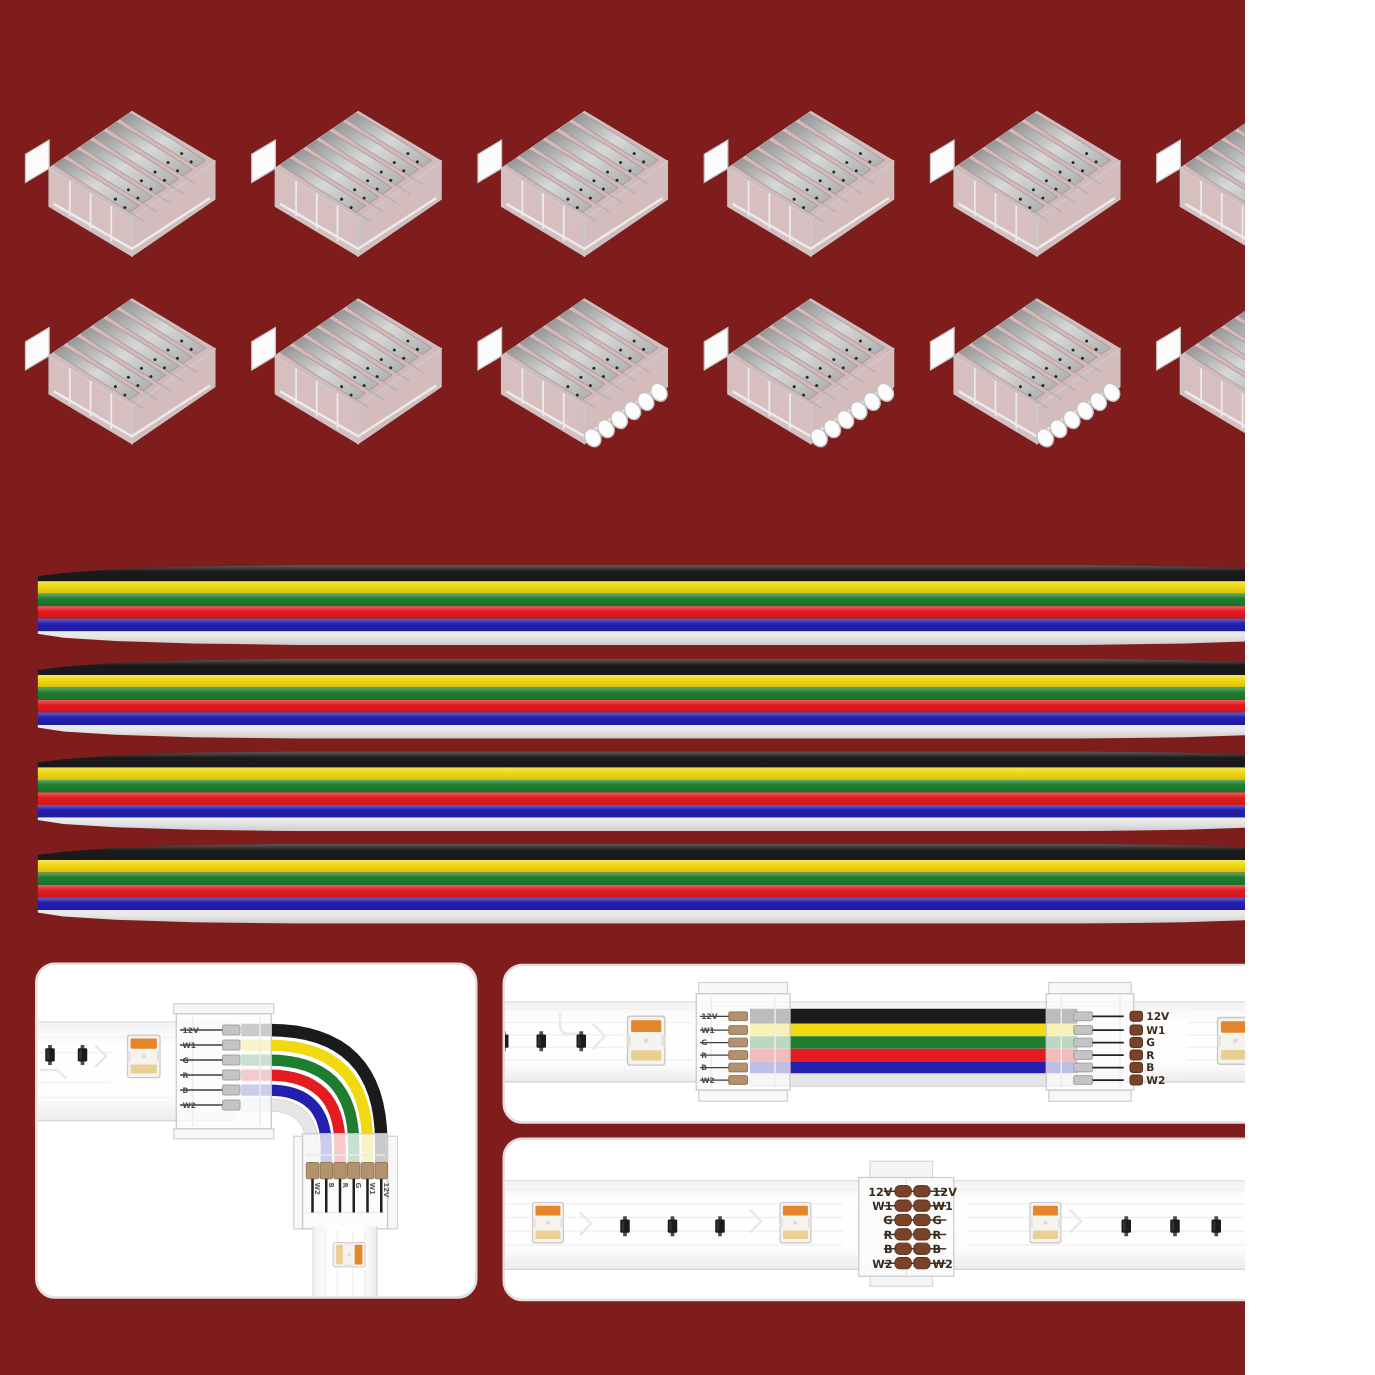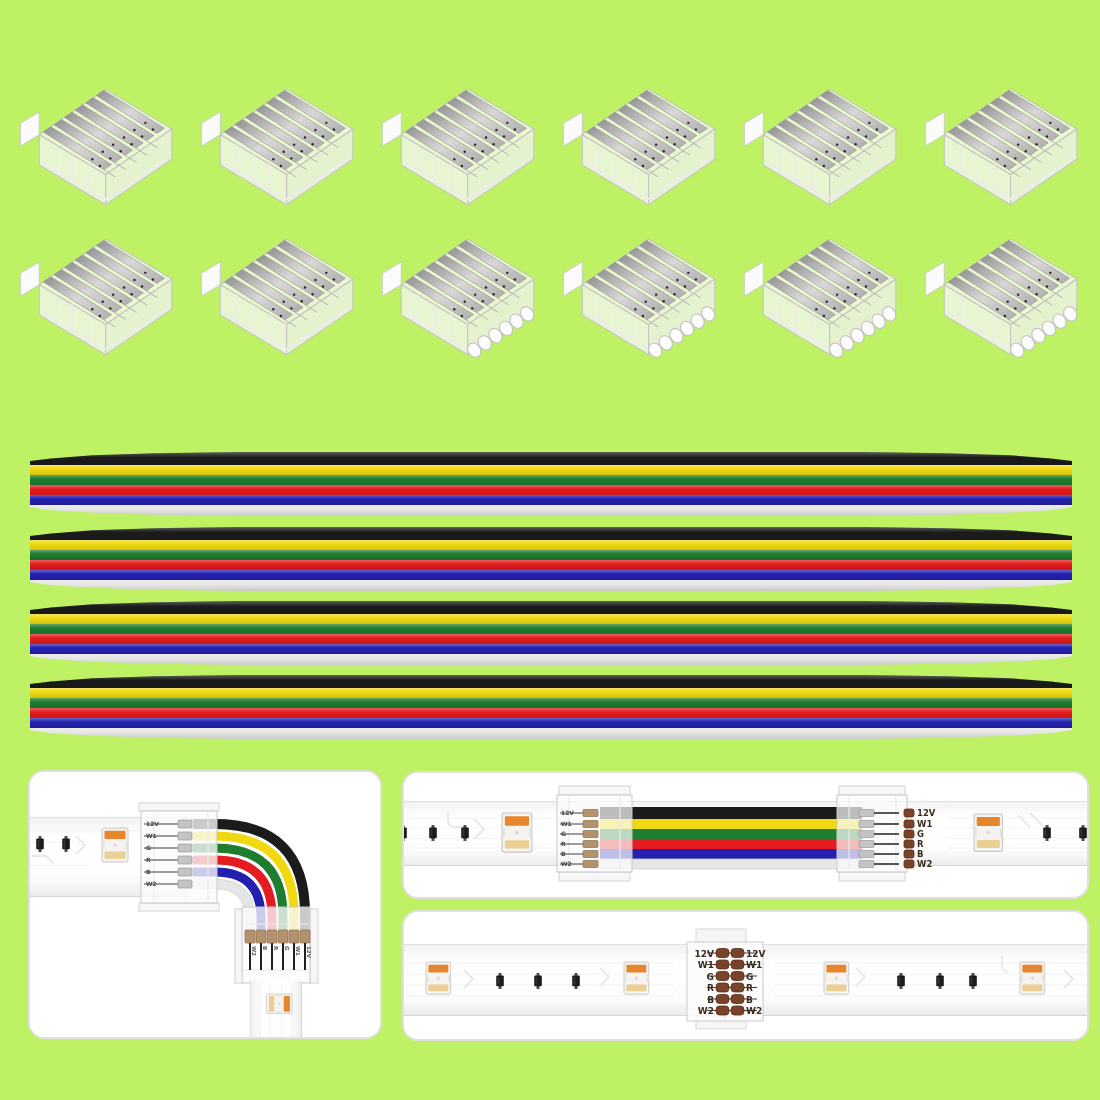--- a/index.html
+++ b/index.html
@@ -1,16 +1,16 @@
 <!DOCTYPE html>
 <html style="--wire-black: #1b1b1b; --wire-yellow: #f0d911; --wire-green: #1f7d2f; --wire-red: #e41b1f; --wire-blue: #2320b0; --wire-white: #e6e6e6; --panel-border: #e0e0e0; --led-orange: #e5862c; --led-cream: #e9cf92; --pad-brown: #7a4229; --label-dark: #3a2b1d; --crimp-tan: #b3926d; --metal: #bdbdbd; --pin-black: #222222;"><head>
 <meta charset="utf-8">
 <style>
   html,body{margin:0;padding:0;background:#fff;}
-  .stage{position:relative;width:1100px;height:1100px;background:#bef264;overflow:hidden;
+  .stage{position:relative;width:996px;height:1100px;background:#7f1d1d;overflow:hidden;
          font-family:"DejaVu Sans",sans-serif;}
   
   .conn-grid{position:absolute;left:7px;top:72px;width:1086px;height:300px;
              display:grid;grid-template-columns:repeat(6,1fr);grid-template-rows:150px 150px;}
   .conn-cell{display:flex;align-items:center;justify-content:center;}
   .conn-svg{width:172px;height:142px;}
   
   .cable{position:absolute;left:30px;width:1042px;height:64px;display:flex;flex-direction:column;
          clip-path:polygon(0% 14%,2% 10%,6% 5%,12% 2%,20% 0%,80% 0%,88% 2%,94% 5%,98% 10%,100% 14%,
                            100% 86%,98% 91%,94% 95%,88% 98%,80% 100%,20% 100%,12% 98%,6% 95%,2% 91%,0% 86%);}

